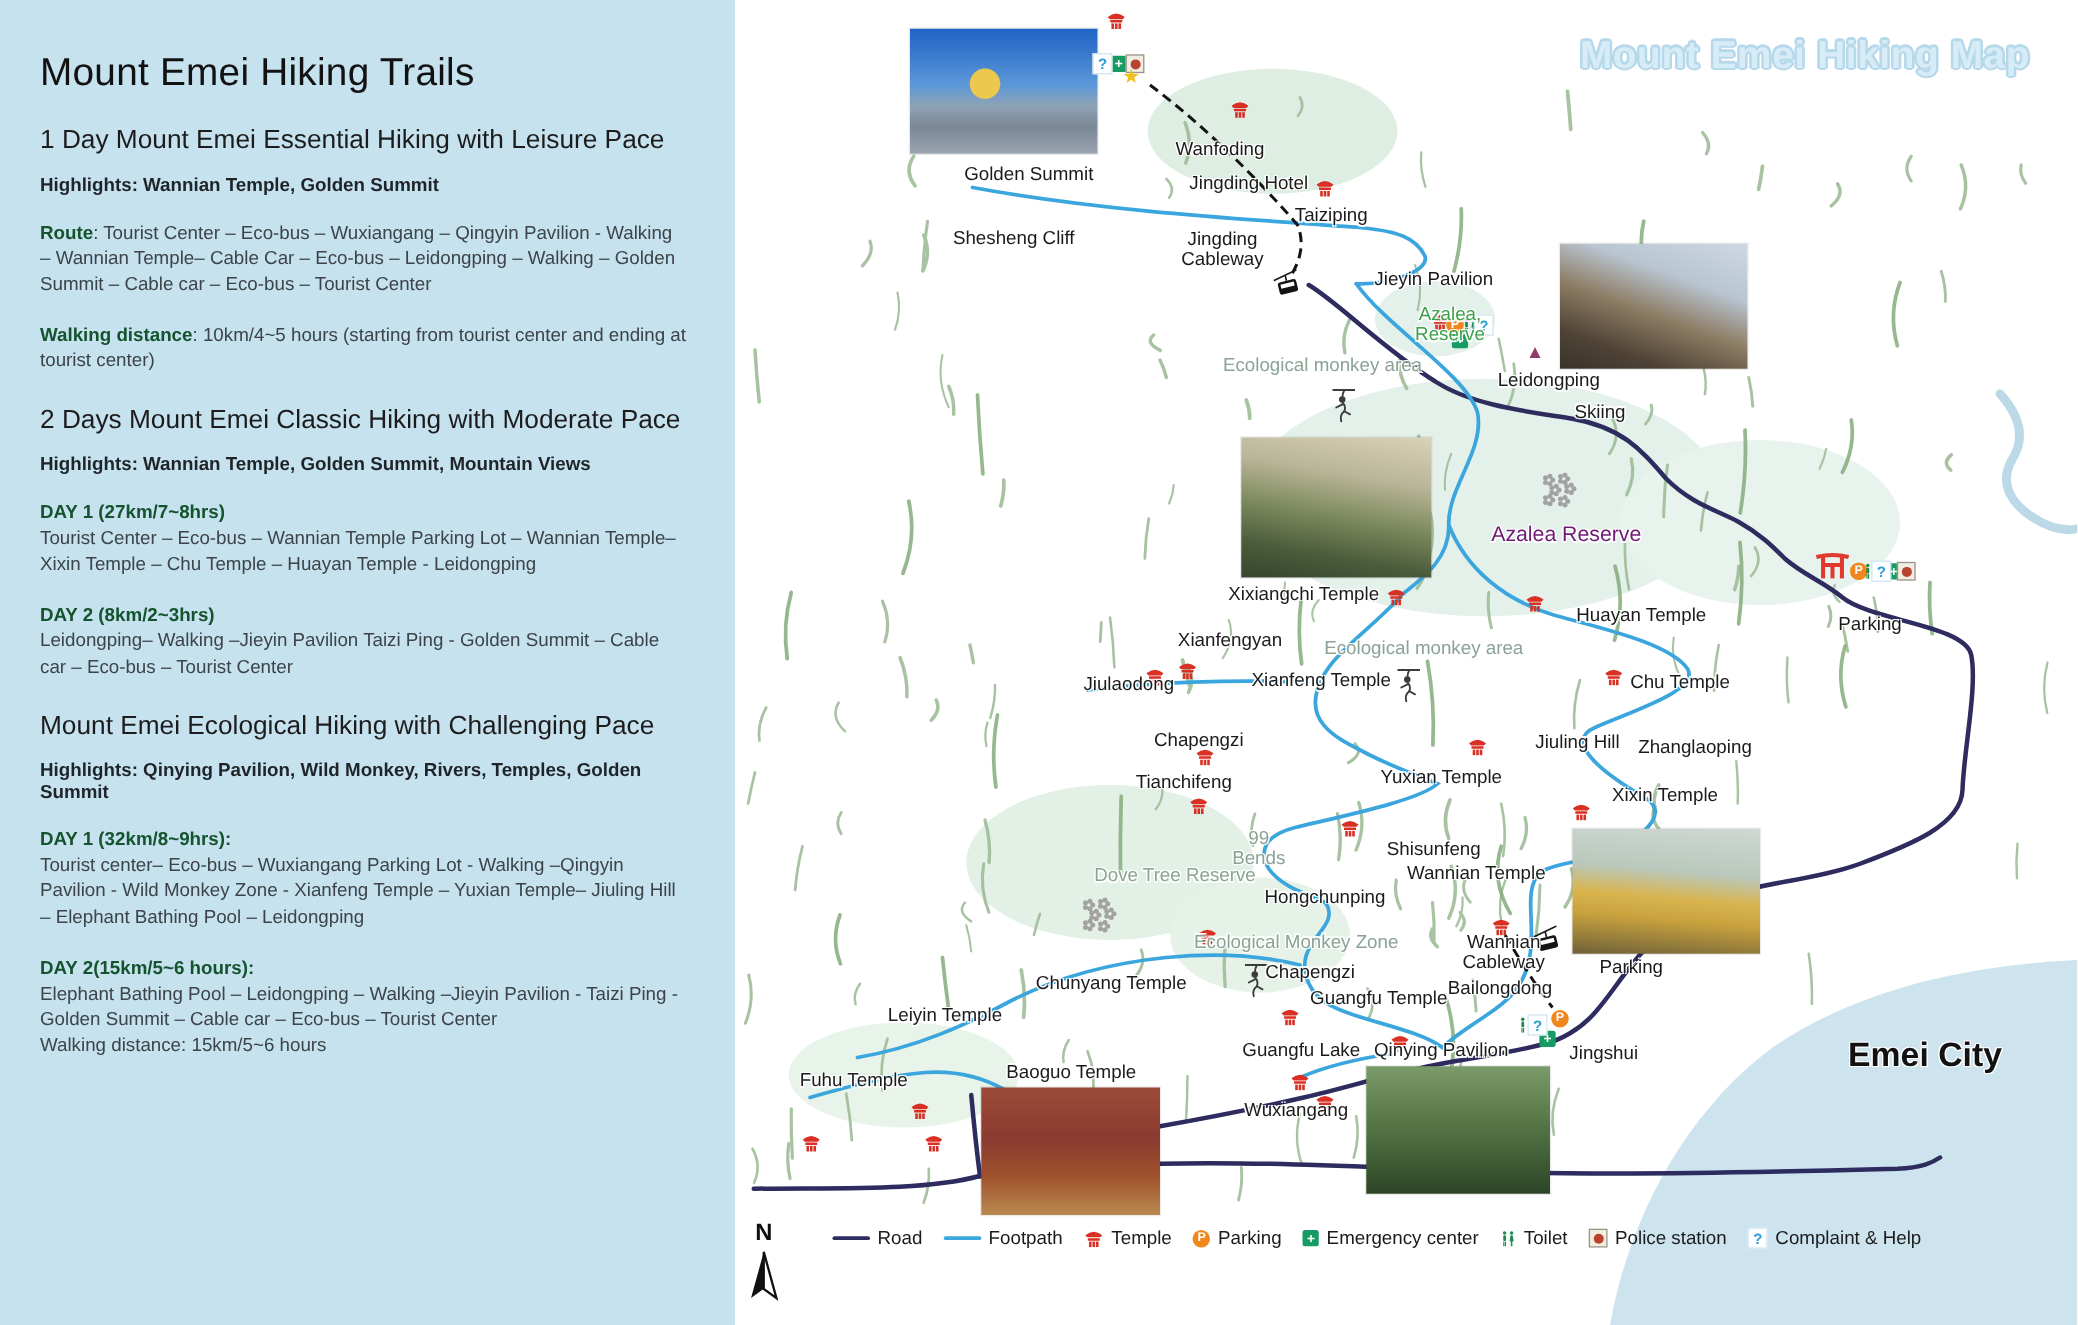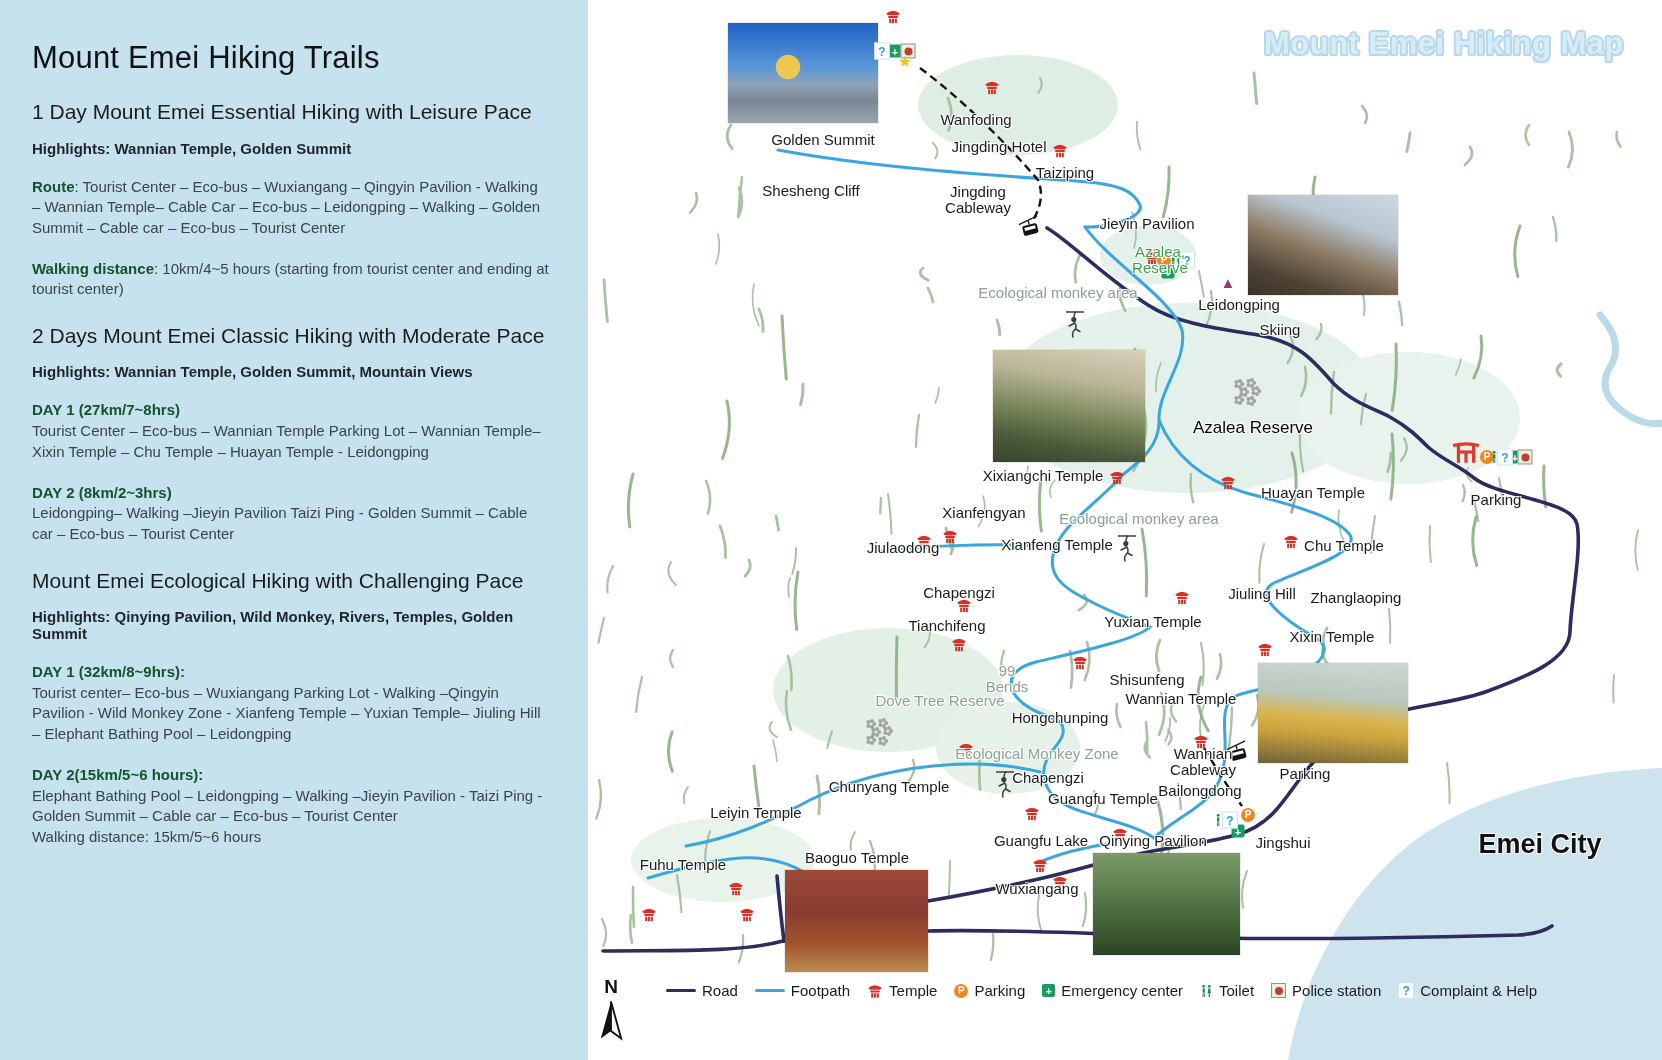--- a/index.html
+++ b/index.html
@@ -21,21 +21,21 @@
   .map{position:absolute;left:588px;top:0;width:1074px;height:1060px;background:#ffffff;}
   .map svg.base{position:absolute;left:0;top:0;z-index:0;}
   .photo{position:absolute;z-index:2;box-shadow:0 0 0 1px rgba(0,0,0,.08);}
   .micon{position:absolute;z-index:3;transform:translate(-50%,-50%);line-height:0;}
   .lbl{position:absolute;z-index:4;transform:translate(-50%,-50%);font-size:15px;color:#1b1b1b;
        white-space:pre;text-align:center;line-height:1.05;
        text-shadow:1px 1px 0 rgba(255,255,255,.92),-1px -1px 0 rgba(255,255,255,.92),
                    1px -1px 0 rgba(255,255,255,.92),-1px 1px 0 rgba(255,255,255,.92);}
   .lbl.green{color:#3fa04b;}
   .lbl.reserve{color:#8ba295;}
-  .lbl.reserve-lg{color:#000000;font-size:17px;}
+  .lbl.reserve-lg{color:#701a75;font-size:17px;}
   .lbl.city{font-size:27px;font-weight:bold;color:#121212;}
   .watermark{position:absolute;z-index:5;left:856px;top:44px;transform:translate(-50%,-50%);
        font-size:31px;font-weight:bold;letter-spacing:.5px;color:#d8ecf7;white-space:pre;
        text-shadow:2px 0 0 #b5d8ea,-2px 0 0 #b5d8ea,0 2px 0 #b5d8ea,0 -2px 0 #b5d8ea,
                    1.5px 1.5px 0 #b5d8ea,-1.5px -1.5px 0 #b5d8ea,1.5px -1.5px 0 #b5d8ea,-1.5px 1.5px 0 #b5d8ea;}
   .compass{position:absolute;z-index:5;left:6px;top:976px;width:34px;text-align:center;}
   .compass .n{font-size:19px;font-weight:bold;color:#111;display:block;margin-bottom:1px;}
   .legend{position:absolute;z-index:5;left:78px;top:982px;display:flex;align-items:center;gap:17px;}
   .legend-item{display:flex;align-items:center;gap:6px;font-size:15px;color:#1b1b1b;white-space:pre;}
   .legend-item .ic{display:inline-flex;align-items:center;line-height:0;}

